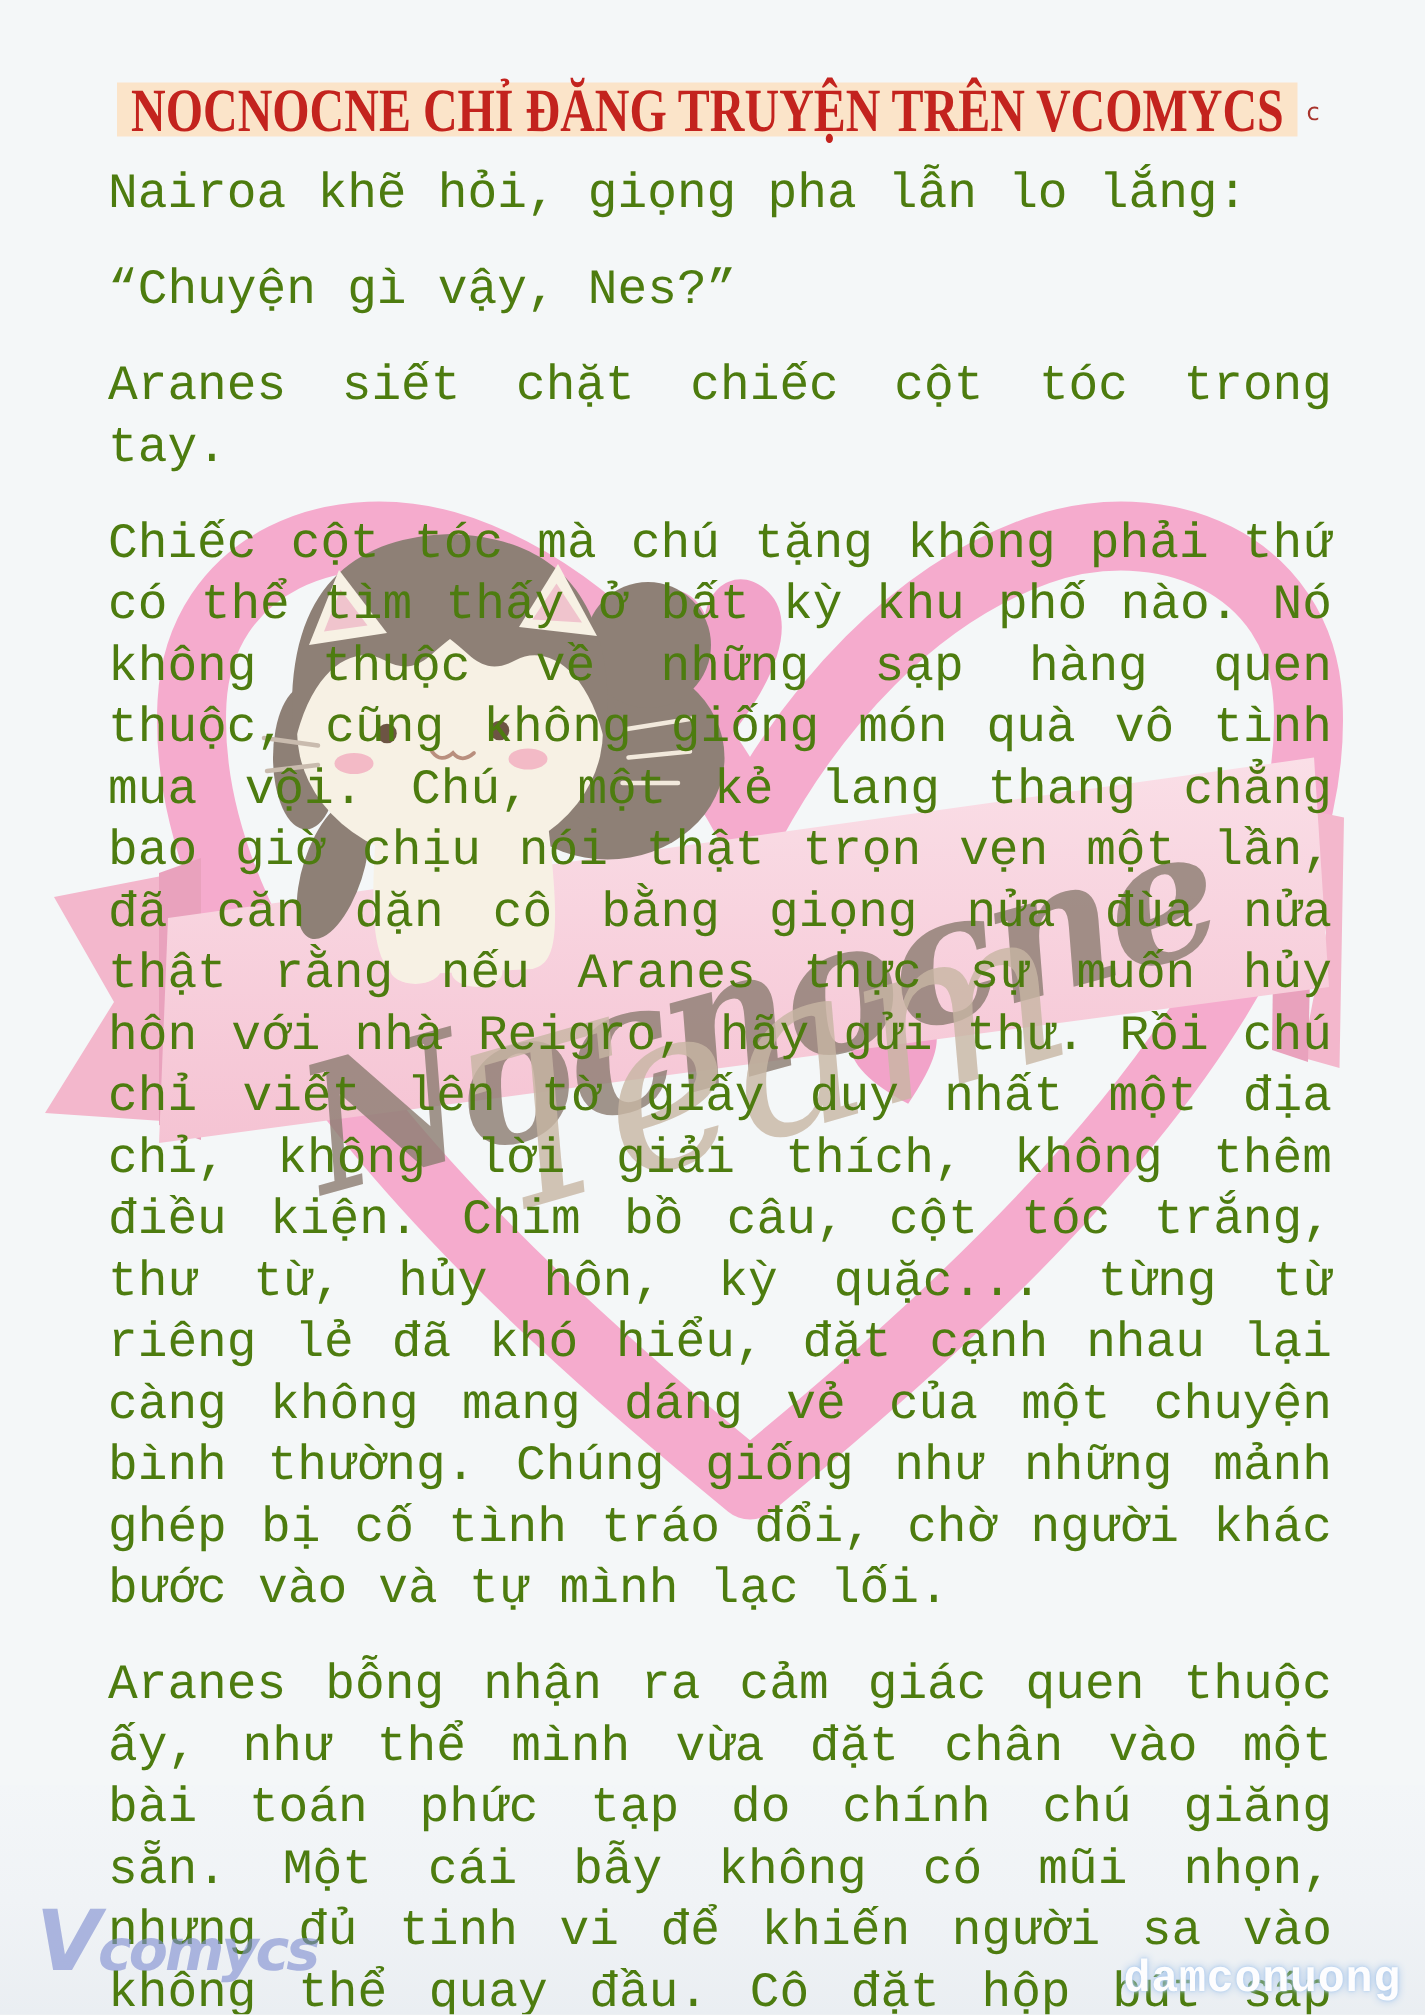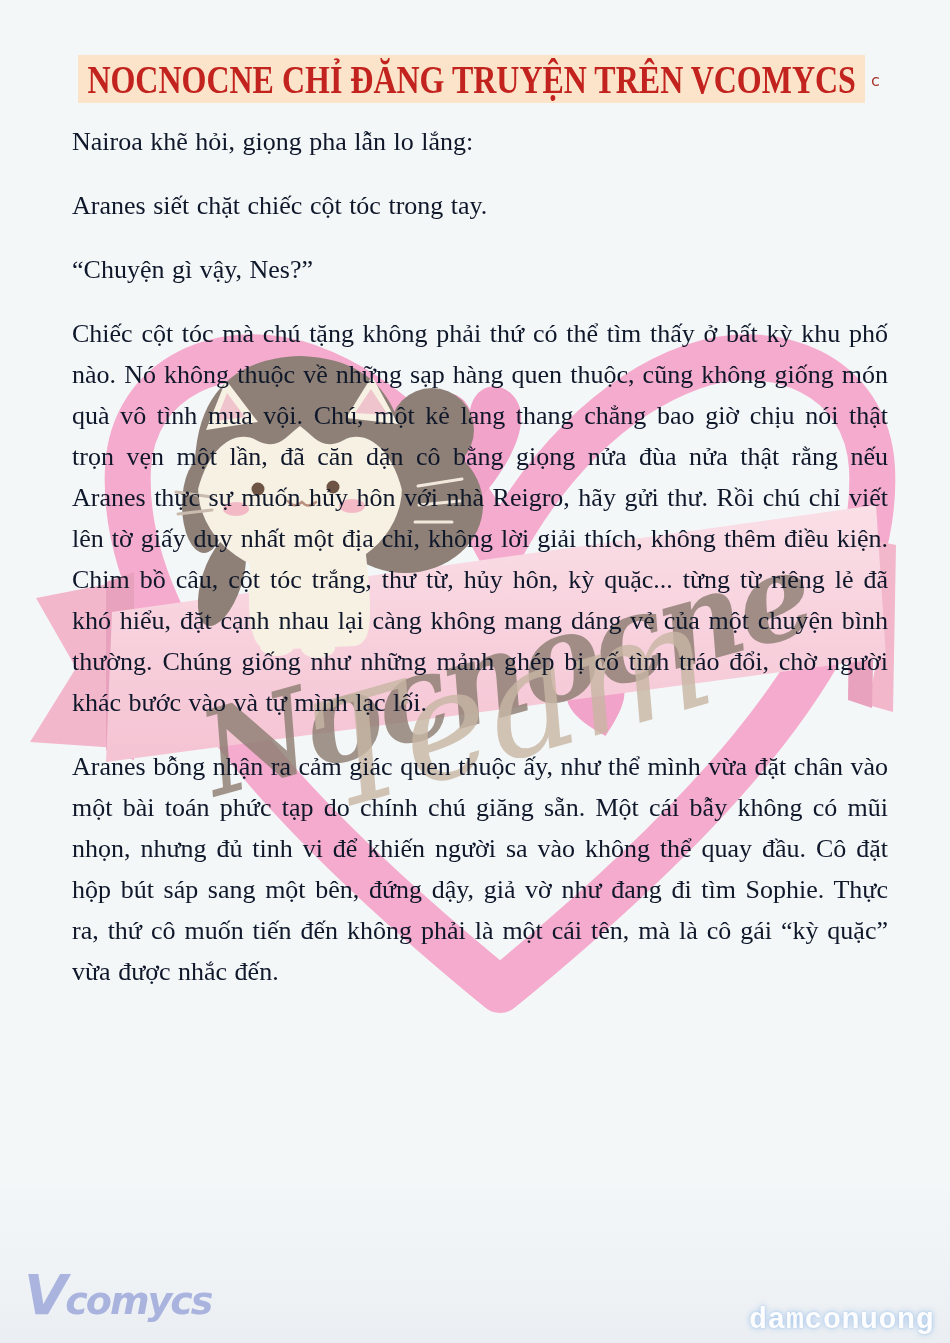--- a/index.html
+++ b/index.html
@@ -25,38 +25,39 @@
     font-family:"DejaVu Serif","Liberation Serif",serif;
     font-style:italic;font-weight:400;font-size:148px;line-height:1;
     color:rgba(199,181,163,0.8);
     transform:rotate(-16deg);transform-origin:left center;
     white-space:nowrap;
   }
   
   .content{position:absolute;left:0;top:0;right:0;z-index:3;padding-top:55px;}
   .header-row{display:flex;align-items:center;margin-left:78px;}
   .header-bar{
-    width:787px;height:48px;background:#fbe4c9;
+    width:787px;height:36px;background:#fbe4c9;
     display:flex;align-items:center;justify-content:center;
     flex:0 0 auto;
   }
   .header-text{
     white-space:nowrap;font-weight:bold;font-size:41px;line-height:1;
     color:#c3231e;transform:scaleX(0.78);transform-origin:center;
   }
   .header-sup{
     font-family:"DejaVu Sans","Liberation Sans",sans-serif;
     font-size:16px;color:#a8342c;margin-left:6px;margin-top:2px;
   }
   .body-text{padding:18px 62px 0 72px;}
   .body-text p{
     margin:0 0 23px 0;
-    font-size:26px;line-height:41px;
-    text-align:justify;color:#0f172a;
+    font-size:33px;line-height:41px;
+    text-align:justify;color:#4d7c0f;
     word-spacing:1px;
+    font-family:Liberation Mono, monospace;
   }
   
   .footer-band{
     position:absolute;left:0;right:0;bottom:0;height:153px;z-index:2;
     background:linear-gradient(#f3f6f8 0%,#f0f3f6 50%,#eaeef2 100%);
   }
   .logo{
     position:absolute;left:24px;bottom:20px;z-index:4;
     font-family:"DejaVu Sans","Liberation Sans",sans-serif;
     font-style:italic;font-weight:bold;font-size:38px;line-height:1;
@@ -152,22 +153,22 @@
   <div class="content">
     <div class="header-row">
       <div class="header-bar">
         <span class="header-text">NOCNOCNE CHỈ ĐĂNG TRUYỆN TRÊN VCOMYCS</span>
       </div>
       <span class="header-sup">c</span>
     </div>
 
     <div class="body-text">
       <p>Nairoa khẽ hỏi, giọng pha lẫn lo lắng:</p>
+      <p>“Chuyện gì vậy, Nes?”</p>
       <p>Aranes siết chặt chiếc cột tóc trong tay.</p>
-      <p>“Chuyện gì vậy, Nes?”</p>
       <p>Chiếc cột tóc mà chú tặng không phải thứ có thể tìm thấy ở bất kỳ khu phố nào. Nó không thuộc về những sạp hàng quen thuộc, cũng không giống món quà vô tình mua vội. Chú, một kẻ lang thang chẳng bao giờ chịu nói thật trọn vẹn một lần, đã căn dặn cô bằng giọng nửa đùa nửa thật rằng nếu Aranes thực sự muốn hủy hôn với nhà Reigro, hãy gửi thư. Rồi chú chỉ viết lên tờ giấy duy nhất một địa chỉ, không lời giải thích, không thêm điều kiện. Chim bồ câu, cột tóc trắng, thư từ, hủy hôn, kỳ quặc... từng từ riêng lẻ đã khó hiểu, đặt cạnh nhau lại càng không mang dáng vẻ của một chuyện bình thường. Chúng giống như những mảnh ghép bị cố tình tráo đổi, chờ người khác bước vào và tự mình lạc lối.</p>
       <p>Aranes bỗng nhận ra cảm giác quen thuộc ấy, như thể mình vừa đặt chân vào một bài toán phức tạp do chính chú giăng sẵn. Một cái bẫy không có mũi nhọn, nhưng đủ tinh vi để khiến người sa vào không thể quay đầu. Cô đặt hộp bút sáp sang một bên, đứng dậy, giả vờ như đang đi tìm Sophie. Thực ra, thứ cô muốn tiến đến không phải là một cái tên, mà là cô gái “kỳ quặc” vừa được nhắc đến.</p>
     </div>
   </div>
 
   <div class="footer-band"></div>
   <div class="logo">Vcomycs</div>
   <div class="credit">damconuong</div>
 
 </div>

